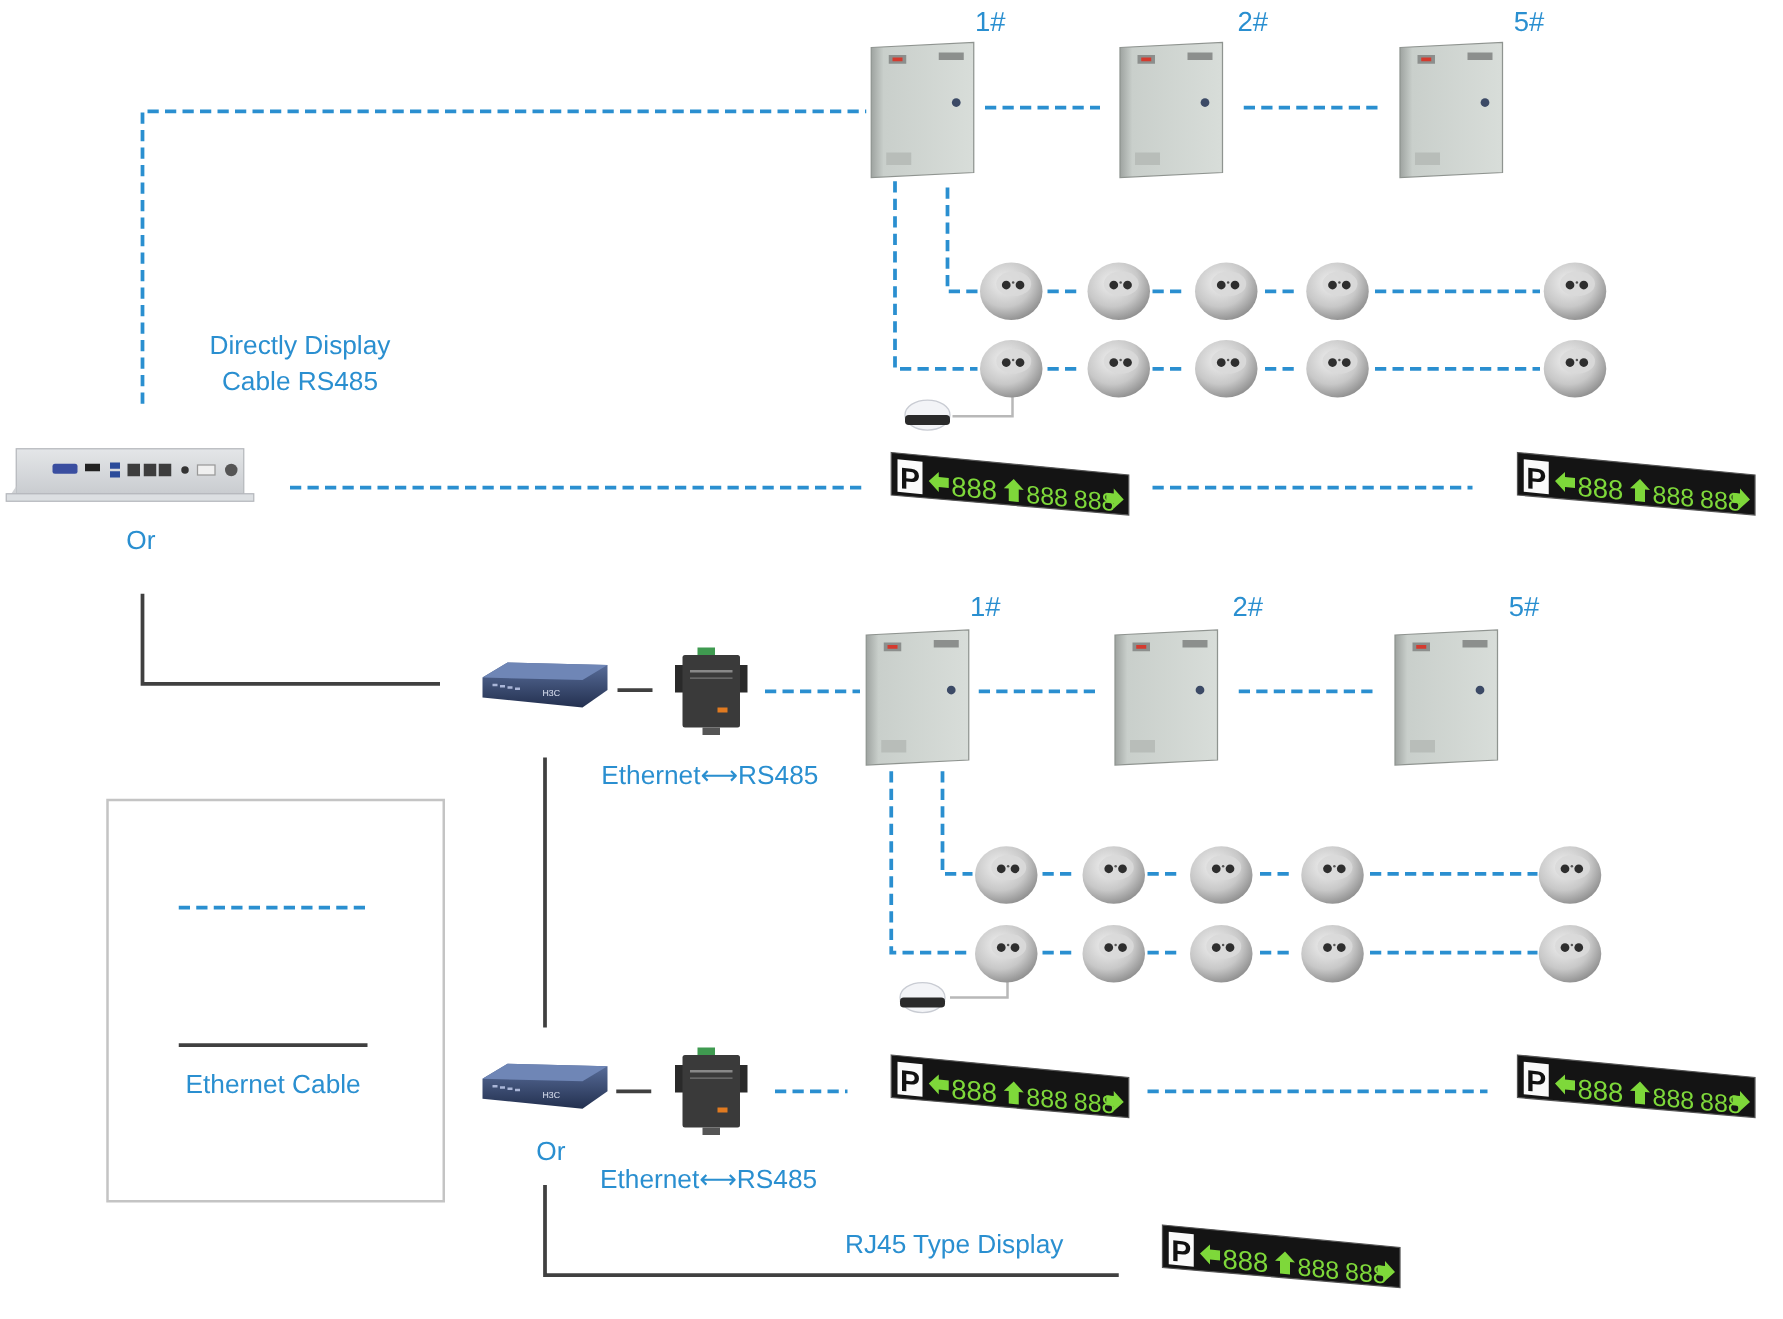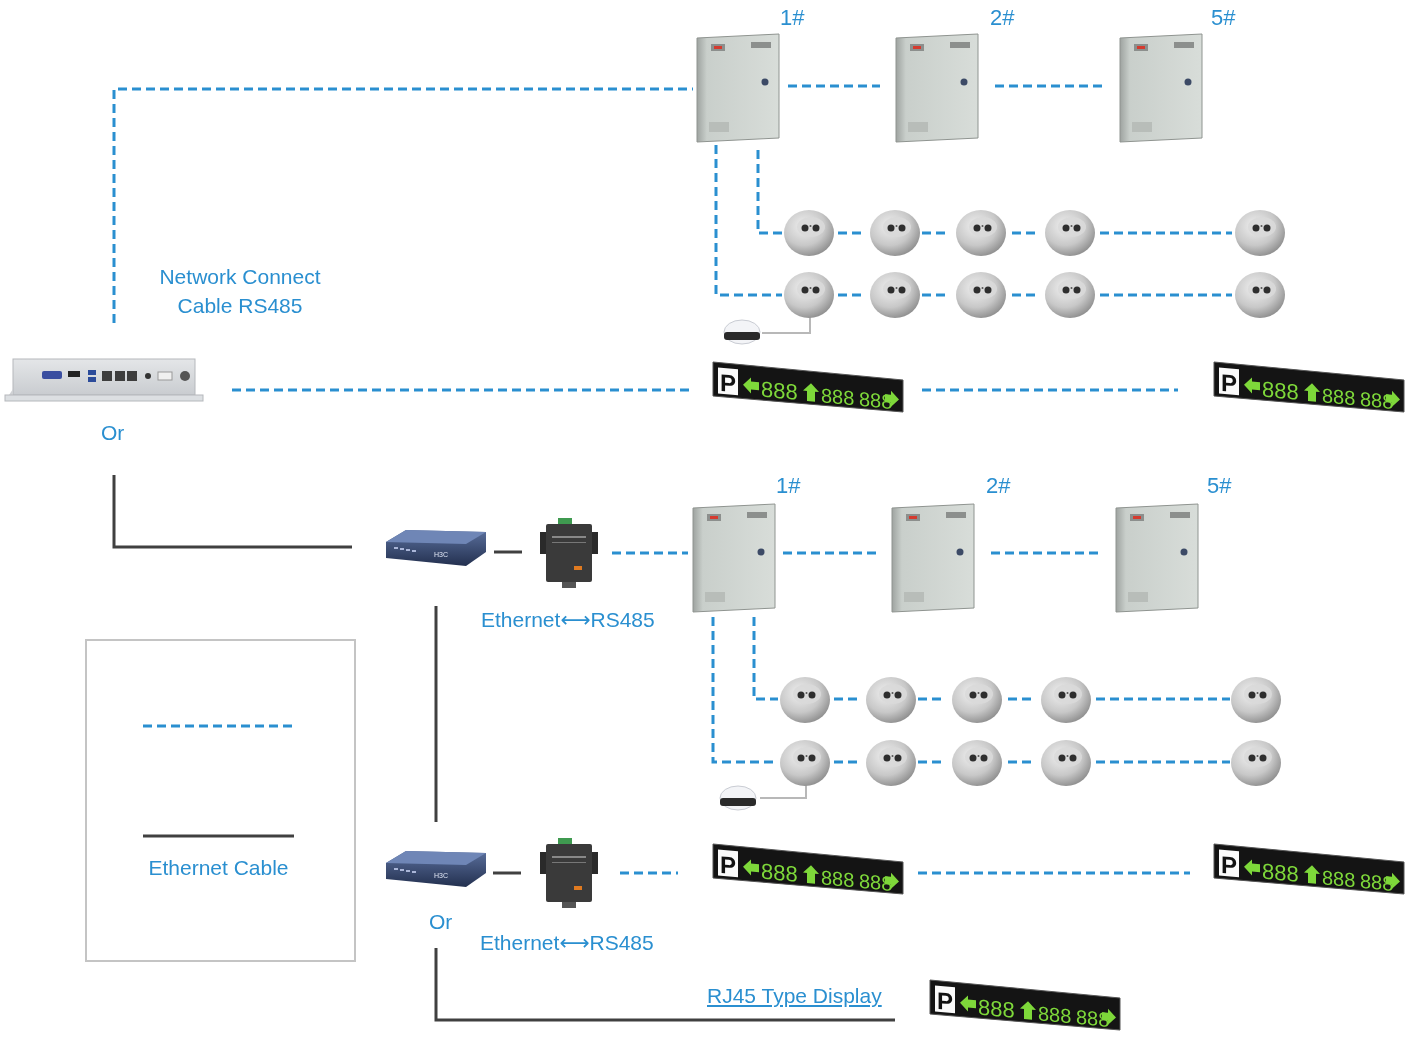--- a/index.html
+++ b/index.html
@@ -275,33 +275,33 @@
       </g>
     <g transform="translate(930,978)">
         <use href="#disp"></use>
       </g>
   </svg>
 
   <div class="lbl num" style="left:780px;top:5px;">1#</div>
   <div class="lbl num" style="left:990px;top:5px;">2#</div>
   <div class="lbl num" style="left:1211px;top:5px;">5#</div>
 
-  <div class="lbl center" style="left:140px;top:265px;width:200px;">Network Connect</div>
+  <div class="lbl center" style="left:140px;top:265px;width:200px;">Directly Display</div>
   <div class="lbl center" style="left:140px;top:294px;width:200px;">Cable RS485</div>
 
   <div class="lbl" style="left:101px;top:421px;">Or</div>
 
   <div class="lbl num" style="left:776px;top:473px;">1#</div>
   <div class="lbl num" style="left:986px;top:473px;">2#</div>
   <div class="lbl num" style="left:1207px;top:473px;">5#</div>
 
   <div class="lbl" style="left:481px;top:608px;">Ethernet⟷RS485</div>
   <div class="lbl" style="left:429px;top:910px;">Or</div>
   <div class="lbl" style="left:480px;top:931px;">Ethernet⟷RS485</div>
-  <div class="lbl" style="left:707px;top:984px;text-decoration:underline;">RJ45 Type Display</div>
+  <div class="lbl" style="left:676px;top:984px;">RJ45 Type Display</div>
 
   <div class="legend-box"></div>
   <svg width="1426" height="1055" style="position:absolute;left:0;top:0;pointer-events:none;">
     <line x1="143" y1="726" x2="294" y2="726" stroke="#2a8fd0" stroke-width="3" stroke-dasharray="9,5"></line>
     <line x1="143" y1="836" x2="294" y2="836" stroke="#404040" stroke-width="3"></line>
   </svg>
   <div class="lbl center" style="left:85px;top:856px;width:267px;">Ethernet Cable</div>
 </div>
 
 </body></html>

